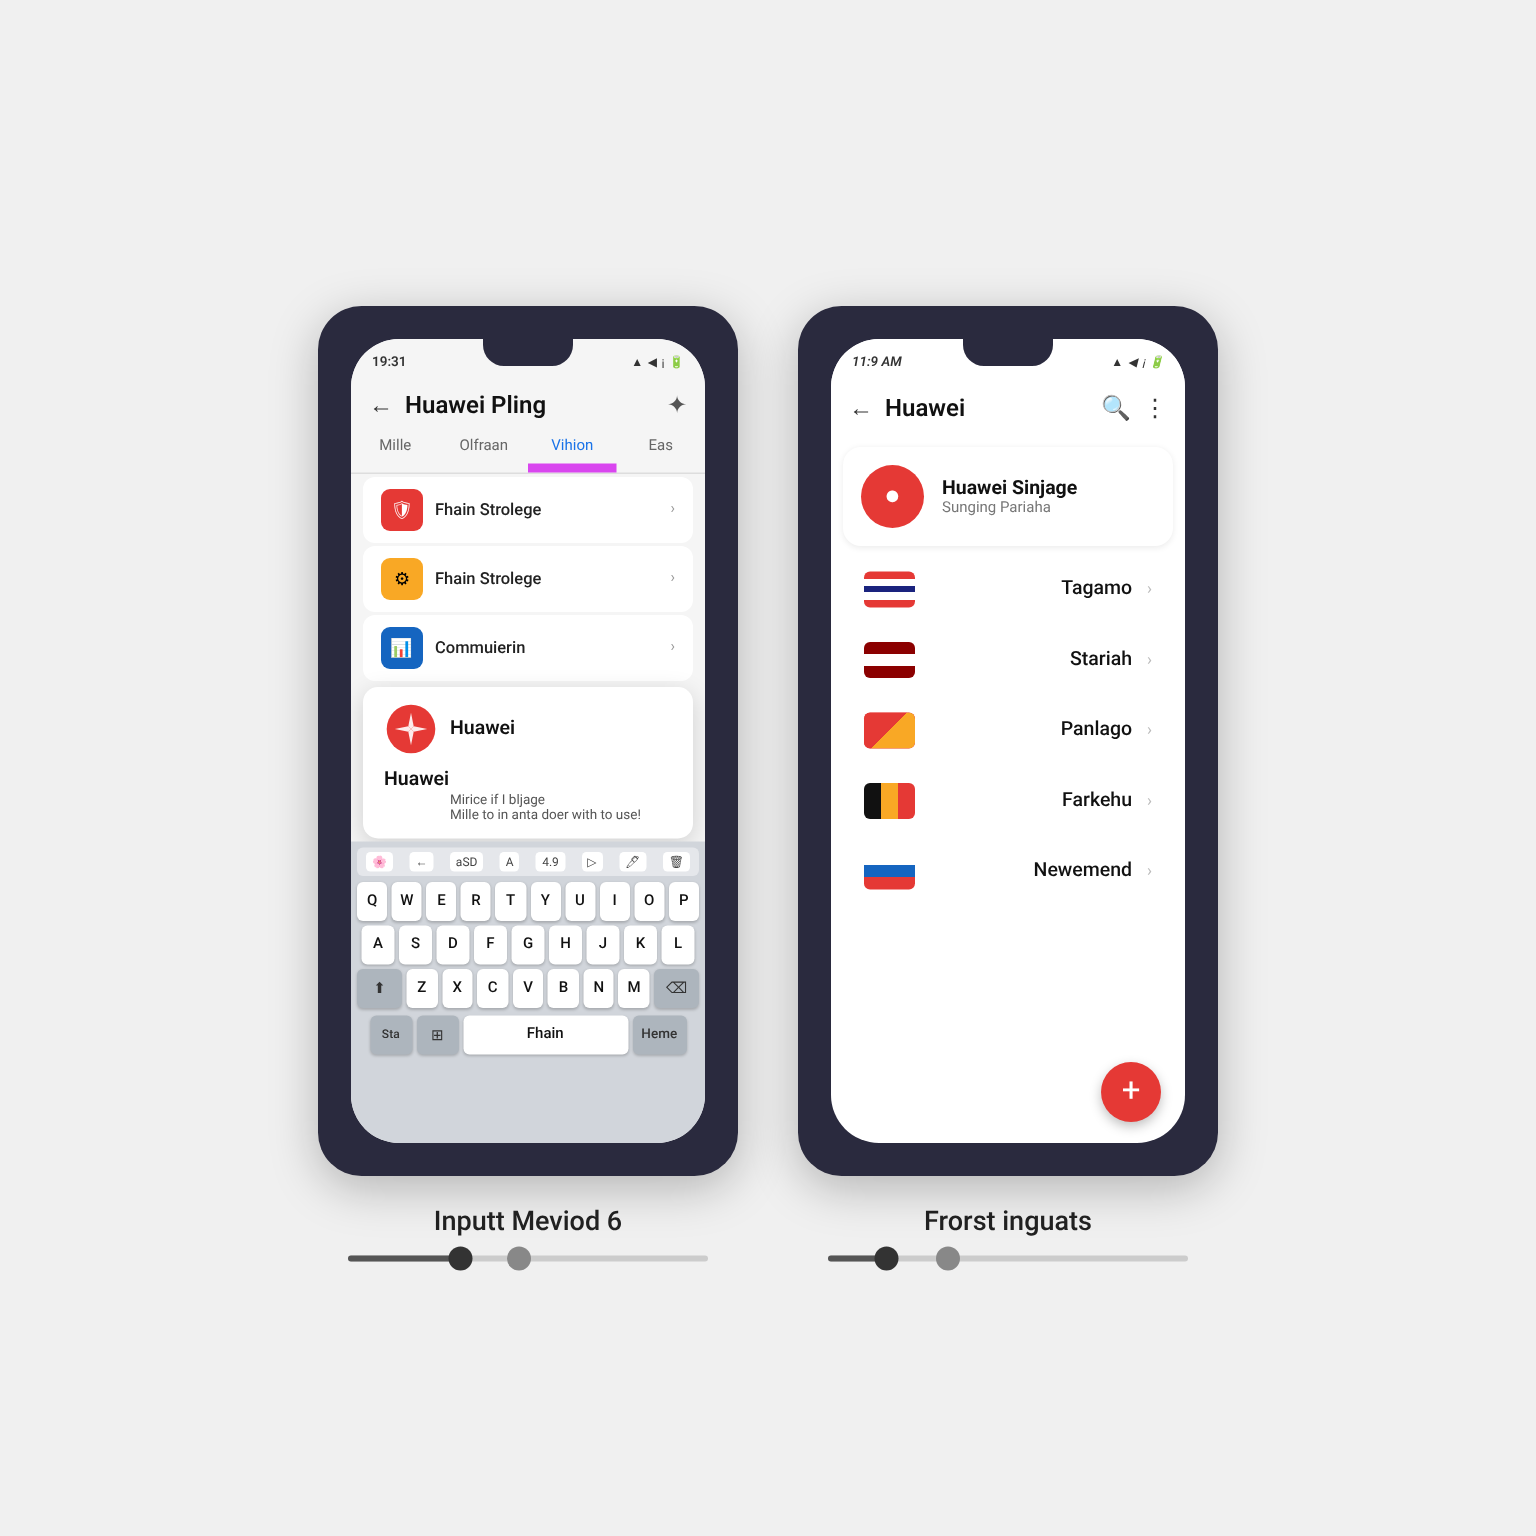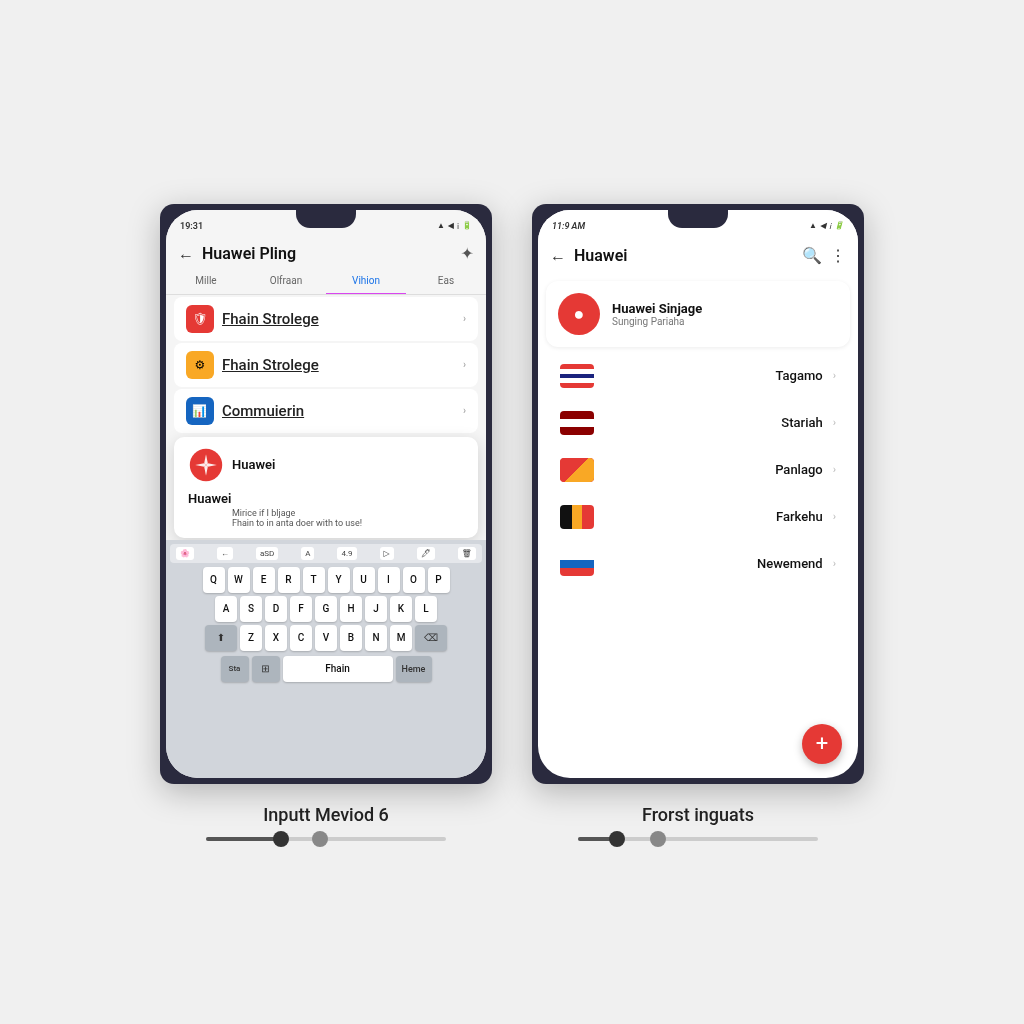--- a/index.html
+++ b/index.html
@@ -28,25 +28,25 @@
       align-items: center;
       gap: 12px;
     }
     .phone-label {
       font-size: 18px;
       font-weight: 500;
       color: #222;
       margin-top: 8px;
     }
     .phone-frame {
-      width: 332px;
+      width: 280px;
       height: 580px;
       background: #2a2a3e;
-      border-radius: 14px;
-      padding: 6px;
+      border-radius: 29px;
+      padding: 22px;
       box-shadow: 0 8px 32px rgba(0,0,0,0.25);
       position: relative;
     }
     .phone-inner {
       width: 100%;
       height: 100%;
       background: #f5f5f5;
       border-radius: 32px;
       overflow: hidden;
       position: relative;
@@ -124,21 +124,21 @@
       flex: 1;
       text-align: center;
       padding: 6px 0;
       font-size: 10px;
       color: #666;
       cursor: pointer;
       border-bottom: 2px solid transparent;
     }
     .tab-item.active {
       color: #1a73e8;
-      border-bottom: 1px solid #d946ef;
+      border-bottom: 6px solid #d946ef;
     }
     .section-label {
       font-size: 10px;
       color: #888;
       padding: 6px 12px 3px;
       background: #f5f5f5;
       flex-shrink: 0;
     }
     .list-items {
       background: #f5f5f5;
@@ -157,24 +157,23 @@
       width: 28px;
       height: 28px;
       border-radius: 6px;
       flex-shrink: 0;
       display: flex;
       align-items: center;
       justify-content: center;
     }
     .list-item-text {
       flex: 1;
-      font-size: 15px;
+      font-size: 11px;
       color: #222;
       font-weight: 500;
-      text-decoration: underline;
     }
     .list-item-arrow {
       font-size: 10px;
       color: #999;
     }
     
     .dropdown-popup {
       background: white;
       margin: 2px 8px;
       border-radius: 10px;
@@ -485,21 +484,21 @@
               <path d="M32 20 L22 18 L20 20 L22 22 Z" fill="white" opacity="0.9"></path>
               <path d="M11 11 L18 18 L20 20 L18 18 Z" fill="white" opacity="0.7"></path>
               <path d="M29 29 L22 22 L20 20 L22 22 Z" fill="white" opacity="0.7"></path>
               <path d="M11 29 L18 22 L20 20 L18 22 Z" fill="white" opacity="0.7"></path>
               <path d="M29 11 L22 18 L20 20 L22 18 Z" fill="white" opacity="0.7"></path>
             </svg>
             <span class="dropdown-brand">Huawei</span>
           </div>
           <div class="dropdown-name">Huawei</div>
           <div class="dropdown-desc">Mirice if I bljage</div>
-          <div class="dropdown-desc">Fhain to in anta doer with to use!</div>
+          <div class="dropdown-desc">Mille to in anta doer with to use!</div>
         </div>
 
         <div class="keyboard-area">
           <div class="keyboard-toolbar">
             <span class="toolbar-btn">🌸</span>
             <span class="toolbar-btn">←</span>
             <span class="toolbar-btn">aSD</span>
             <span class="toolbar-btn">A</span>
             <span class="toolbar-btn">4.9</span>
             <span class="toolbar-btn">▷</span>

